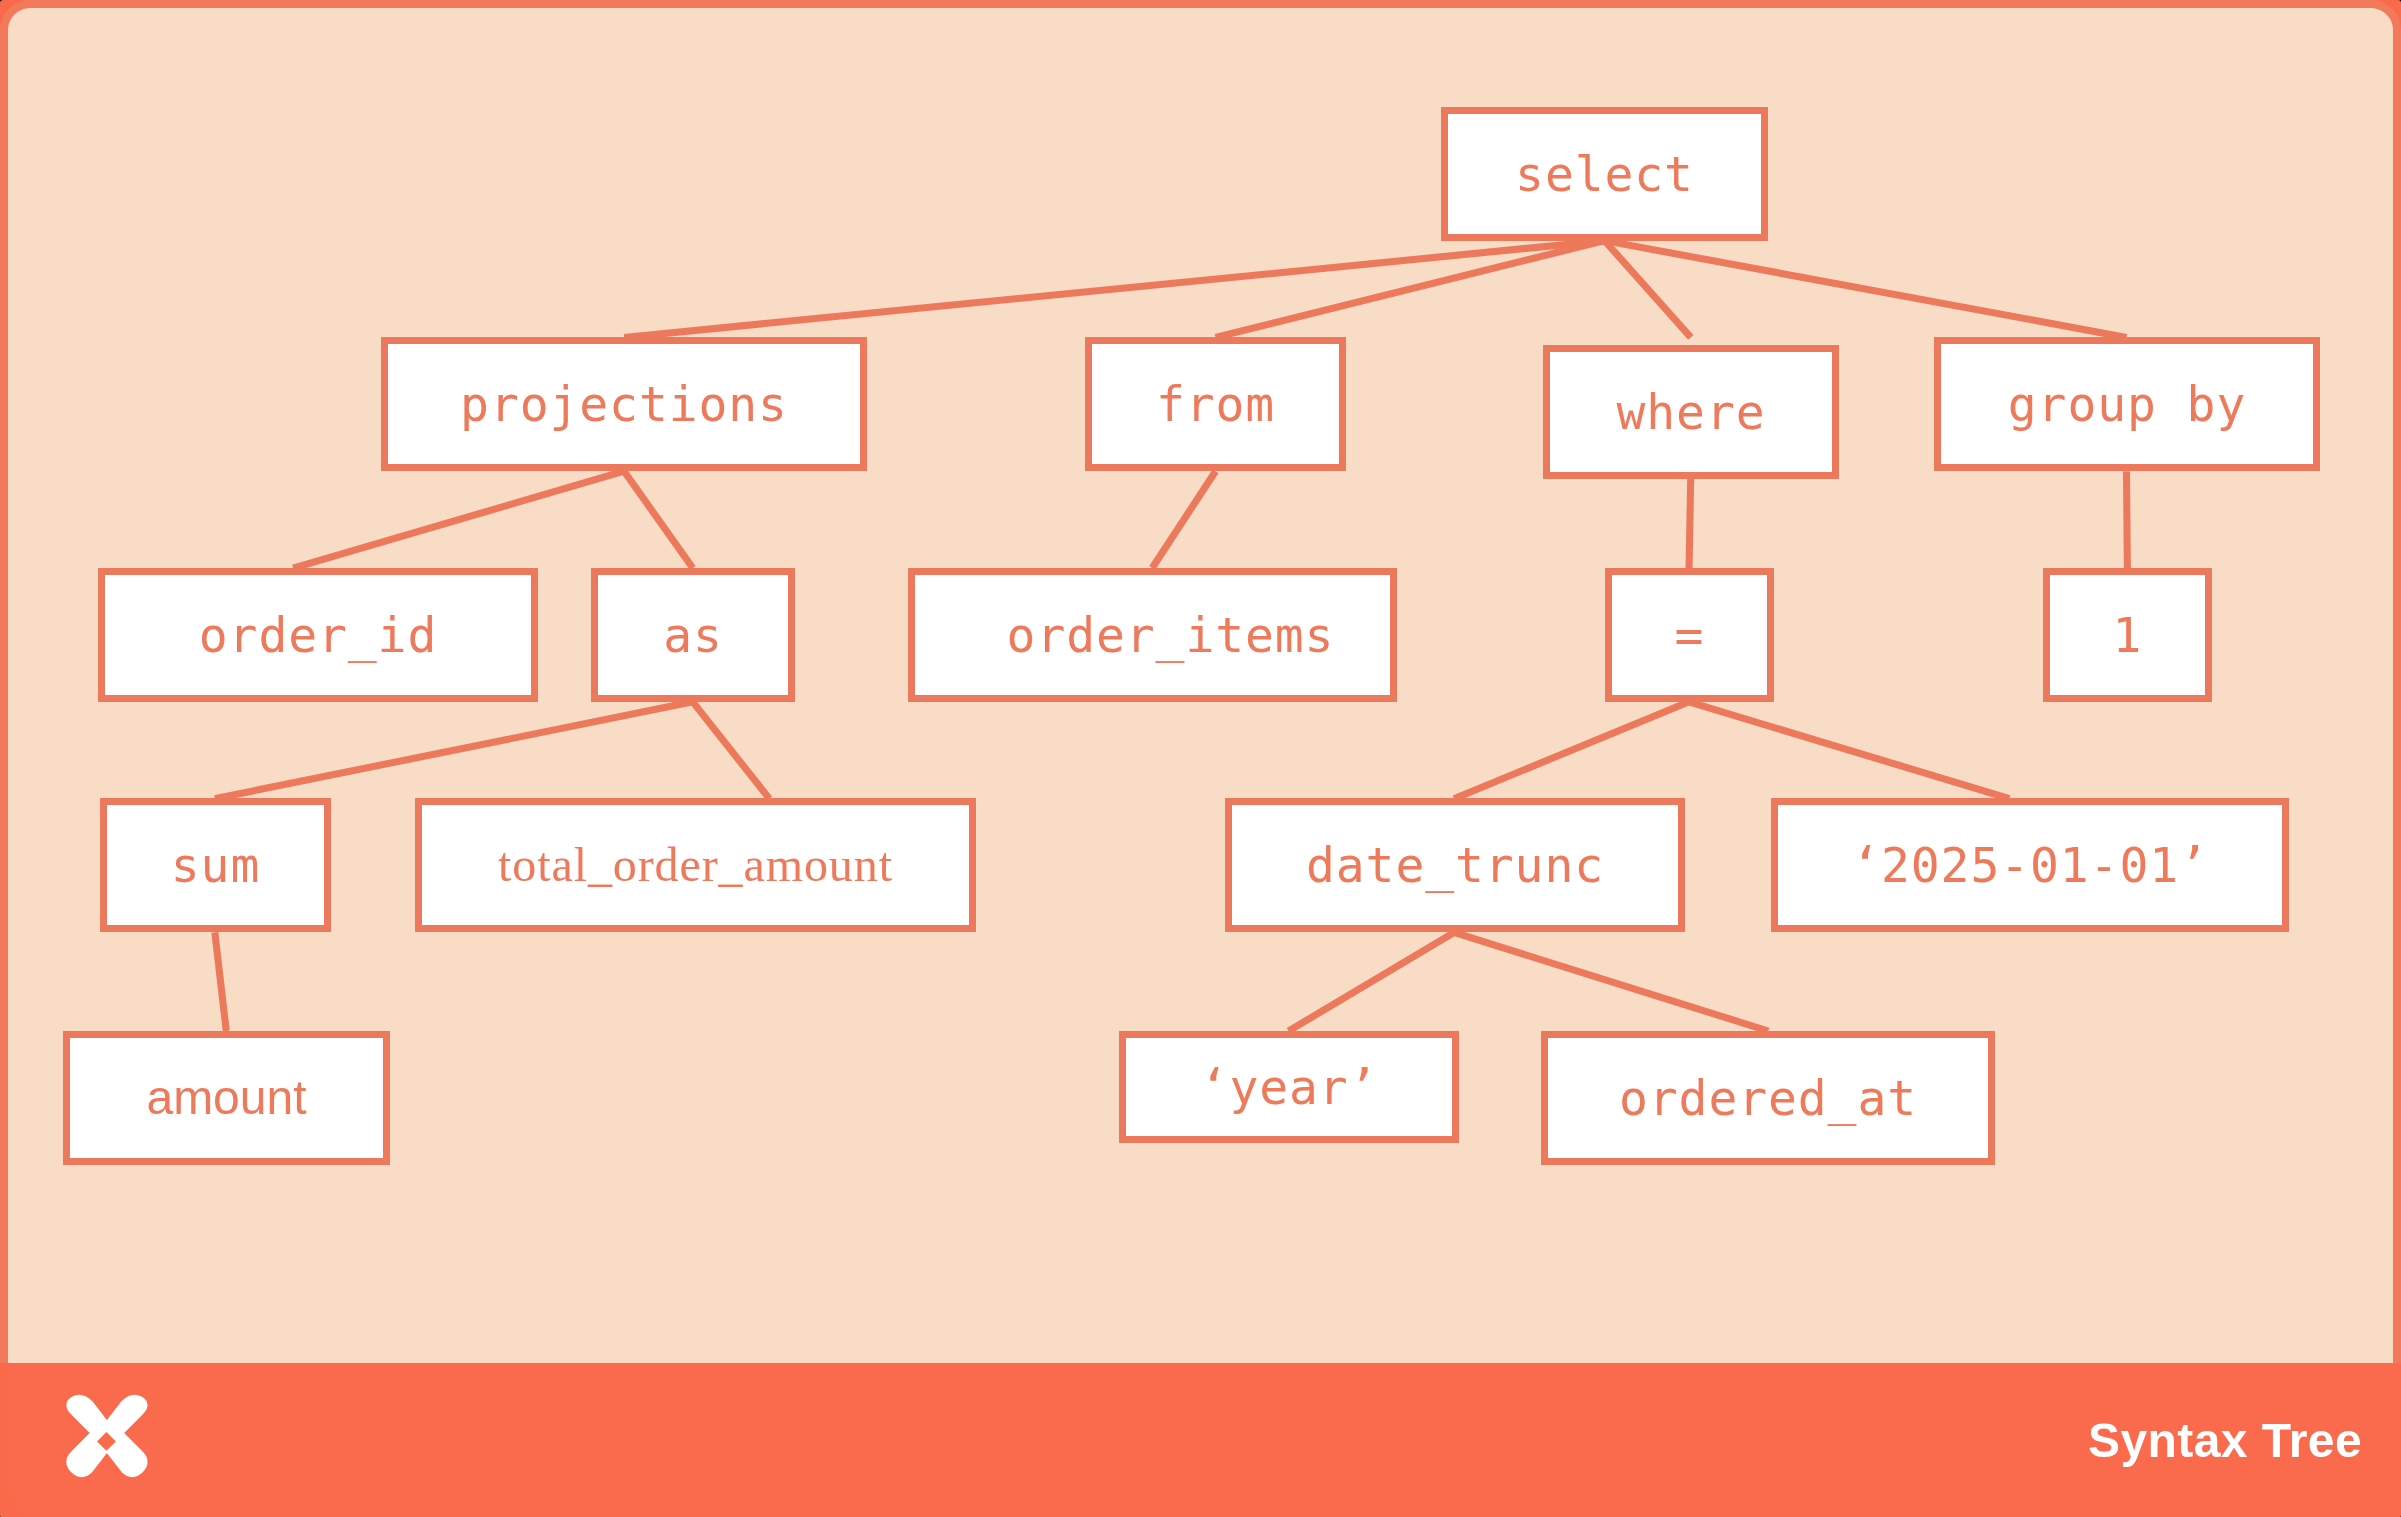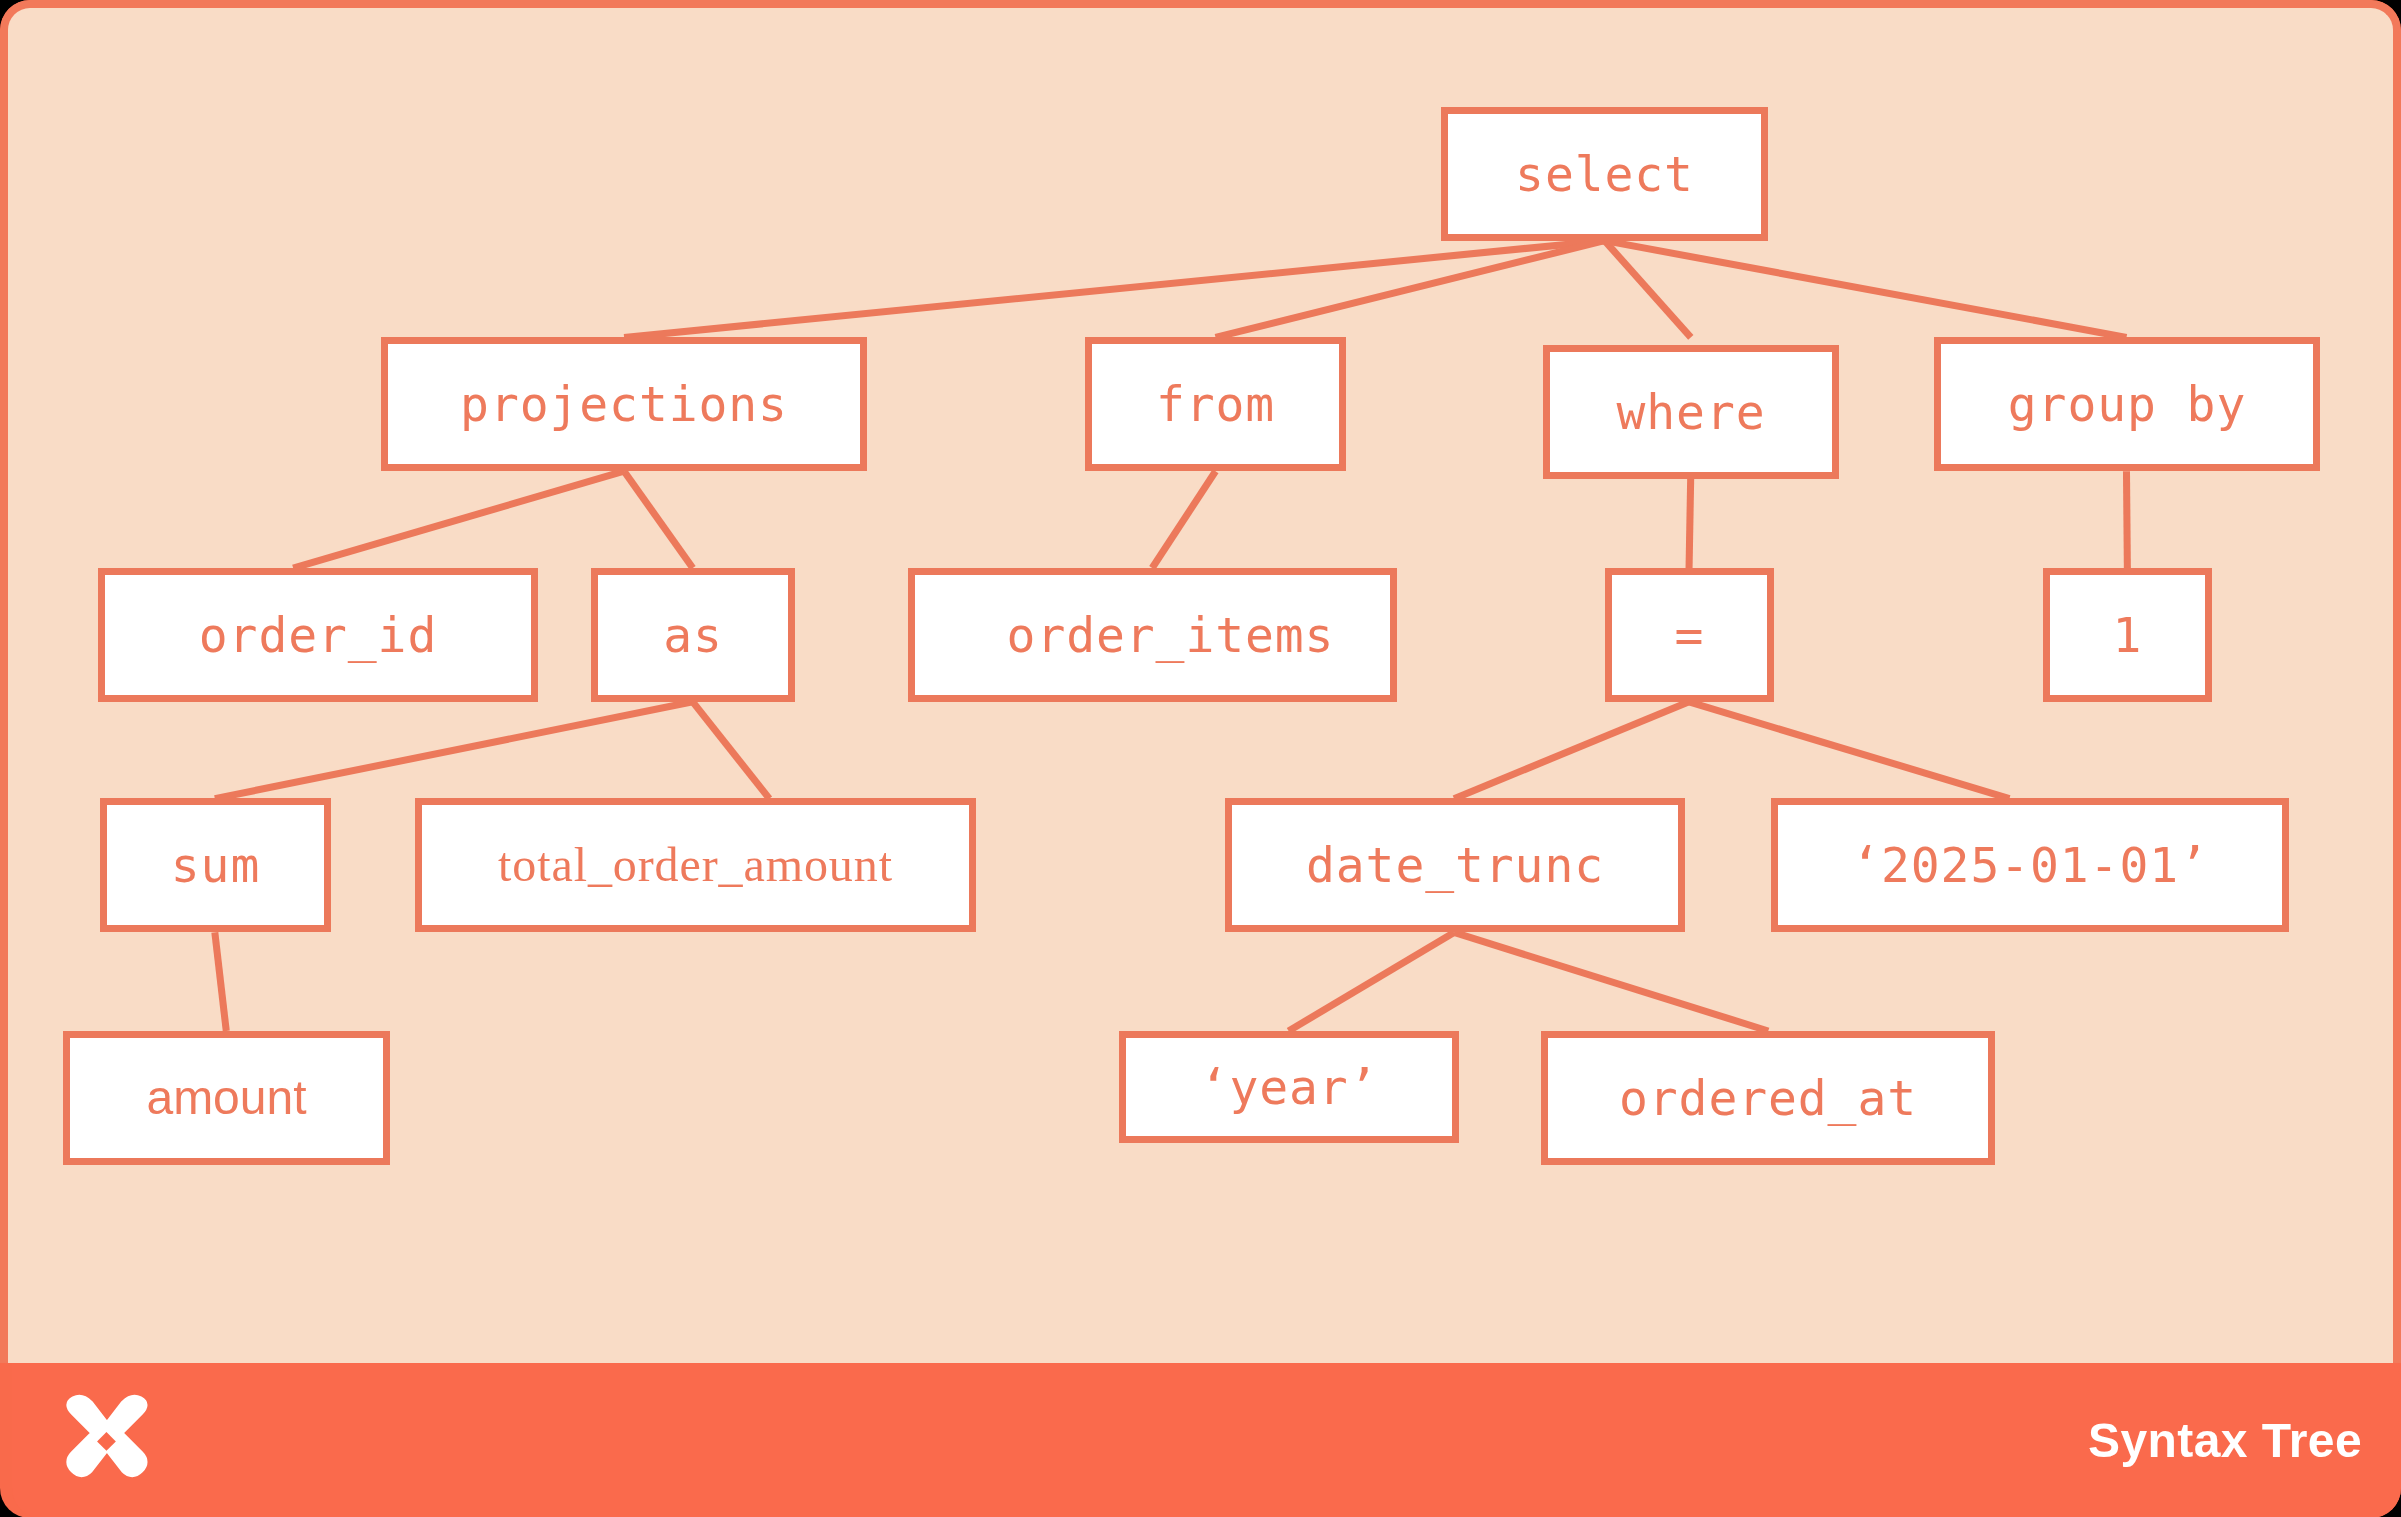--- a/index.html
+++ b/index.html
@@ -12,21 +12,21 @@
     height: 1518px;
     font-family: "Liberation Sans", sans-serif;
     overflow: hidden;
   }
 
   #frame {
     position: relative;
     width: 2401px;
     height: 1518px;
     box-sizing: border-box;
-    border-radius: 30px;
+    border-radius: 3px;
     overflow: hidden;
     background: #F96A4B;
   }
 
   #canvas {
     position: absolute;
     left: 0;
     top: 0;
     width: 2401px;
     height: 1363px;

